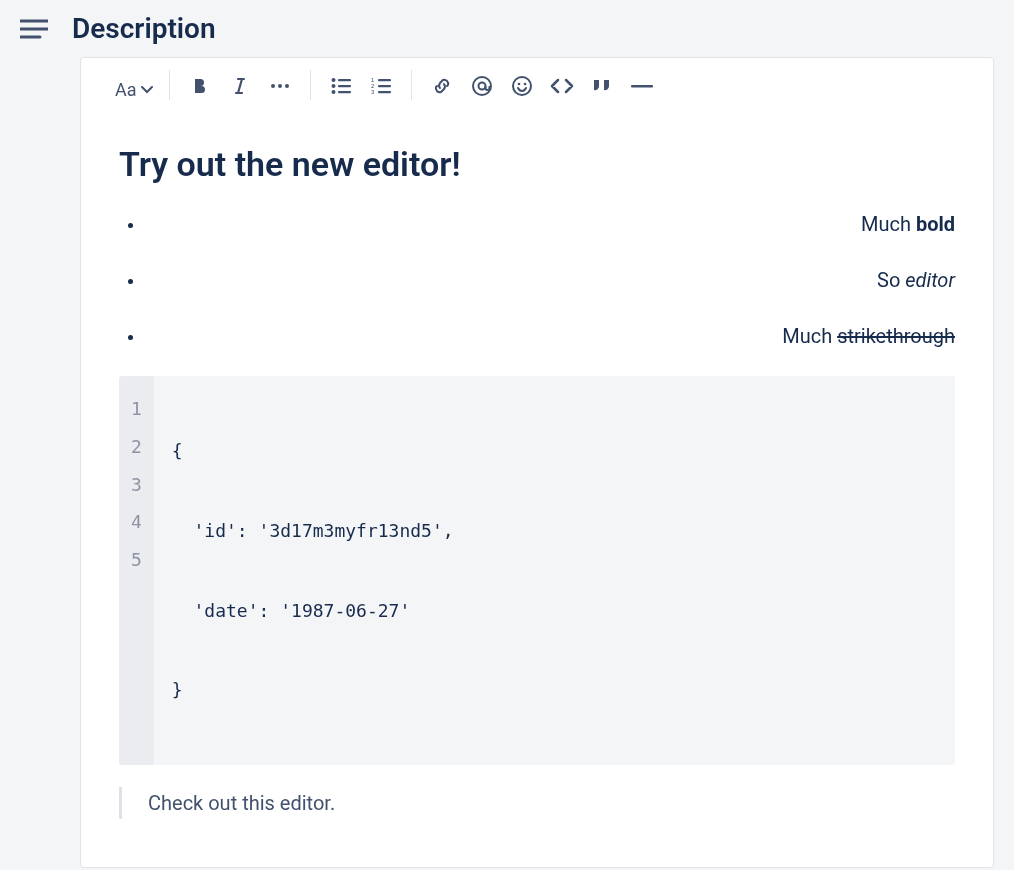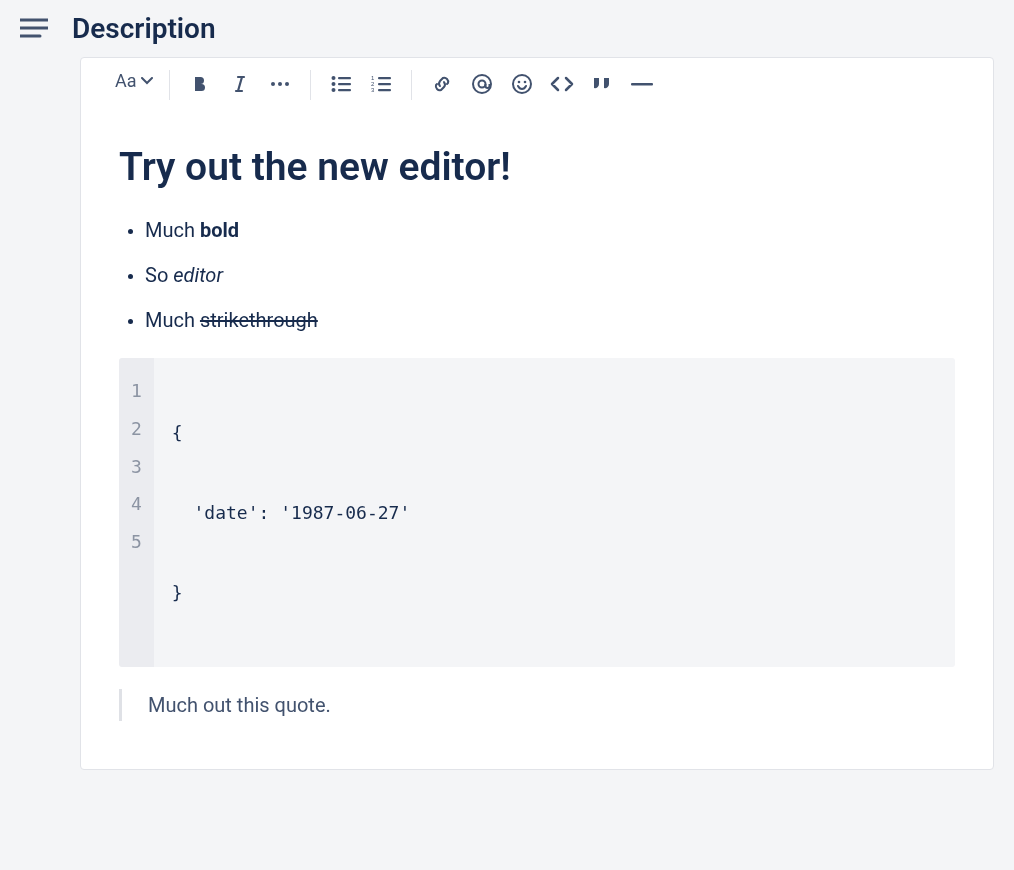--- a/index.html
+++ b/index.html
@@ -6,39 +6,40 @@
   html, body { margin: 0; padding: 0; }
   body {
     width: 1014px;
     height: 870px;
     background: #F4F5F7;
     font-family: -apple-system, BlinkMacSystemFont, "Segoe UI", Roboto, sans-serif;
     color: #172B4D;
   }
   .header {
     display: flex;
+    align-items: center;
     padding: 12px 20px 12px 18px;
     gap: 22px;
   }
   .header h2 {
     font-size: 28px;
     font-weight: 600;
     margin: 0;
     color: #172B4D;
   }
   .editor-card {
     margin: 0 20px 0 80px;
     background: #fff;
     border: 1px solid #E1E3E8;
     border-radius: 4px;
     padding: 0 0 0 0;
   }
   .toolbar {
     display: flex;
-    align-items: flex-start;
+    align-items: flex-end;
     padding: 12px 18px 12px 34px;
     gap: 0;
   }
   .tb-group {
     display: flex;
     align-items: center;
     gap: 12px;
   }
   .tb-sep {
     width: 1px;
@@ -62,34 +63,35 @@
     align-items: center;
     gap: 4px;
     color: #42526E;
     font-size: 18px;
     cursor: pointer;
   }
   .editor-body {
     padding: 12px 38px 28px 38px;
   }
   .editor-body h1 {
-    font-size: 39px;
+    font-size: 34px;
     font-weight: 600;
     color: #172B4D;
     margin: 20px 0 24px 0;
   }
   .editor-body ul {
     margin: 0 0 18px 0;
     padding-left: 26px;
   }
   .editor-body ul li {
     font-size: 20px;
     line-height: 1.6;
-    margin: 13px 0;
-    color: #172B4D;
+    margin: 24px 0;
+    color: #172B4D;
+    text-align: right;
   }
   .editor-body ul li::marker { font-size: 16px; }
   .bold { font-weight: 700; }
   .italic { font-style: italic; }
   .strike { text-decoration: line-through; }
   .code-block {
     display: flex;
     border-radius: 3px;
     overflow: hidden;
     margin: 22px 0;
@@ -239,21 +241,22 @@
     <div class="code-block">
       <div class="code-gutter">
         <div>1</div>
         <div>2</div>
         <div>3</div>
         <div>4</div>
         <div>5</div>
       </div>
       <div class="code-lines">
         <div>{</div>
+        <div>  'id': '3d17m3myfr13nd5',</div>
         <div>  'date': '1987-06-27'</div>
         <div>}</div>
       </div>
     </div>
 
-    <div class="blockquote">Much out this quote.</div>
+    <div class="blockquote">Check out this editor.</div>
 
   </div>
 </div>
 
 </body></html>

